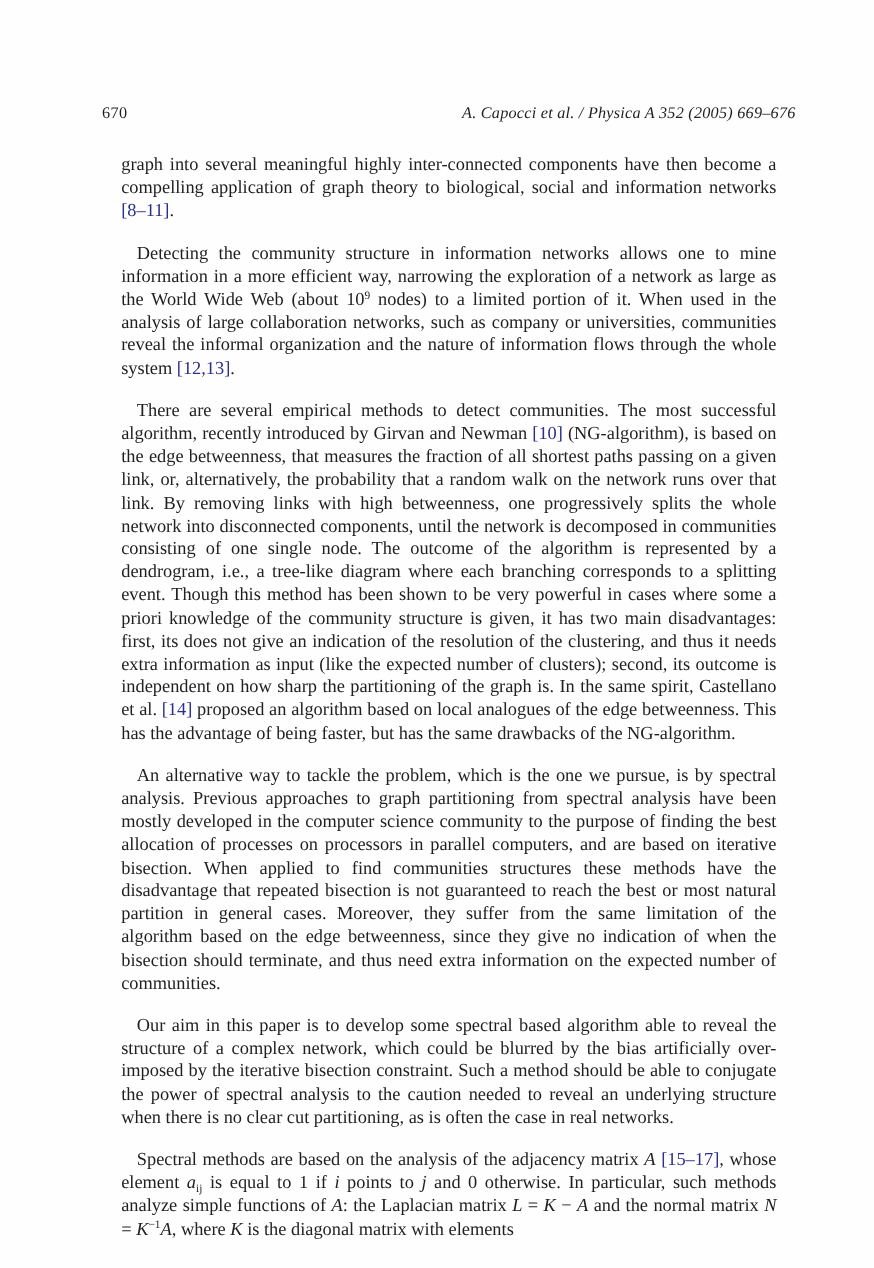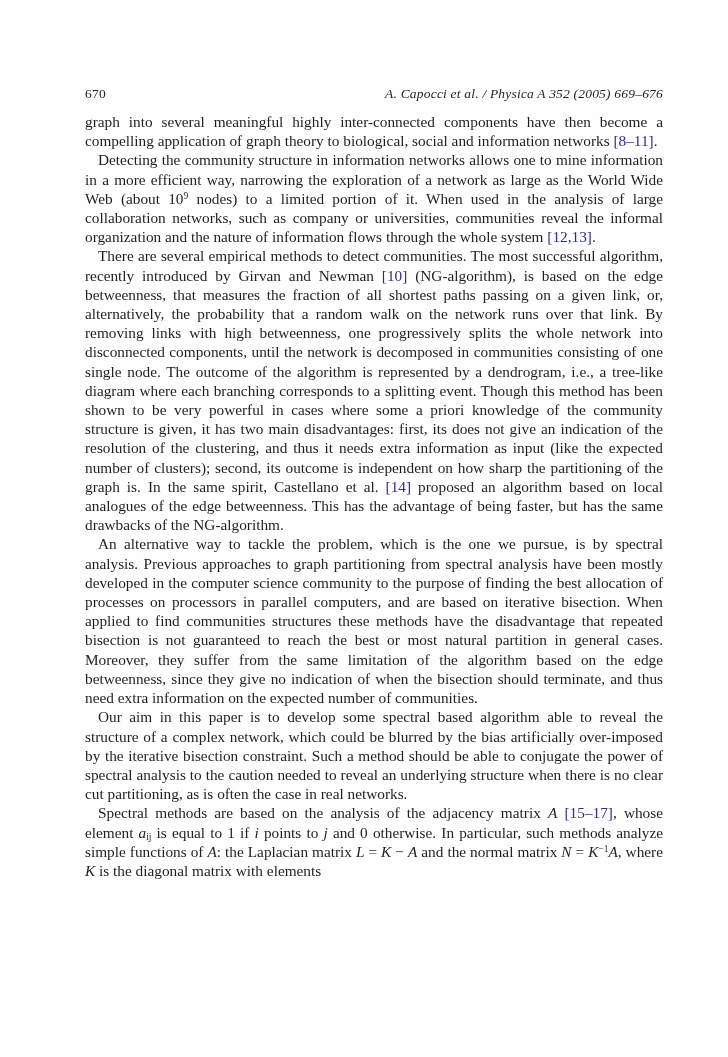--- a/index.html
+++ b/index.html
@@ -46,21 +46,21 @@
   .bodytext{
     position:absolute;
     top:112px;
     left:85px;
     width:578px;
     font-size:15.3px;
     line-height:19.2px;
     text-align:justify;
     text-justify:inter-word;
   }
-  p.para{margin:0;}
+  p.para{margin:16px;}
   p.para.indent{text-indent:13px;}
   .seg-plain{}
   .seg-link{color:var(--link);cursor:pointer;}
   .seg-italic{font-style:italic;}
   .seg-sup{
     font-size:0.62em;
     position:relative;
     top:-0.55em;
     line-height:0;
   }

